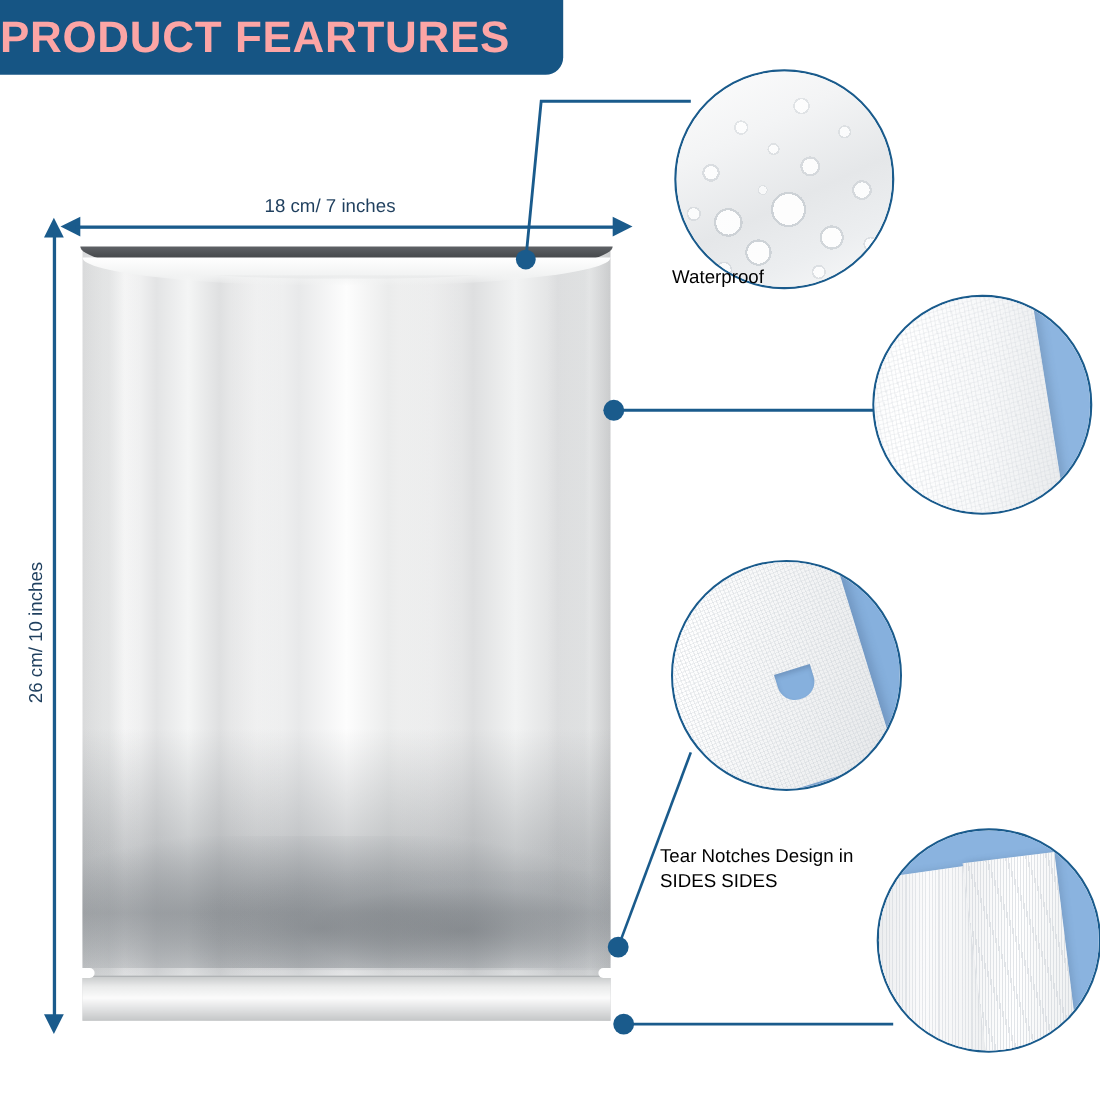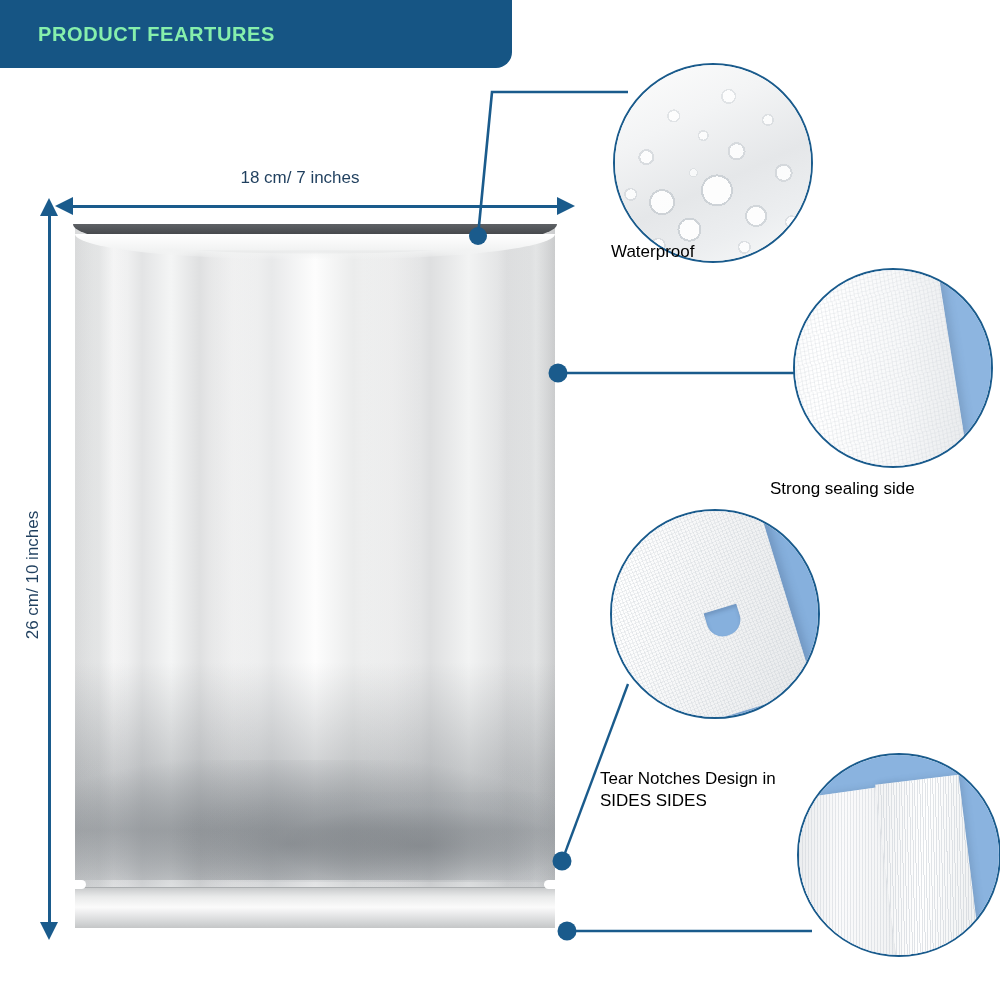--- a/index.html
+++ b/index.html
@@ -13,25 +13,24 @@
   #stage{position:absolute;left:0;top:0;width:1000px;height:1000px;}
 
   
   .banner{
     position:absolute;left:0;top:0;width:512px;height:68px;
     background:#165584;
     border-bottom-right-radius:16px;
     display:flex;align-items:center;
   }
   .banner-title{
-    color:#86efac;
-    font-size:20px;
+    color:#fca5a5;
+    font-size:40px;
     font-weight:bold;
     letter-spacing:0.6px;
-    margin-left:38px;
     white-space:nowrap;
   }
 
   
   .bag-wrap{position:absolute;left:75px;top:228px;width:480px;height:700px;}
   .bag-body{
     position:absolute;left:0;top:0;width:480px;height:700px;
     background:
       linear-gradient(180deg, rgba(255,255,255,0) 62%, rgba(120,125,130,0.55) 86%, rgba(150,155,160,0.18) 95%, rgba(255,255,255,0) 100%),
       linear-gradient(90deg,
@@ -90,21 +89,21 @@
   
   .dim-top{position:absolute;left:55px;top:195px;width:520px;height:22px;}
   .dim-top .line{position:absolute;left:14px;top:10px;width:492px;height:3px;background:#1a5b8c;}
   .dim-top .arrow-l,.dim-top .arrow-r{
     position:absolute;top:2px;width:0;height:0;
     border-top:9px solid transparent;border-bottom:9px solid transparent;
   }
   .dim-top .arrow-l{left:0;border-right:18px solid #1a5b8c;}
   .dim-top .arrow-r{right:0;border-left:18px solid #1a5b8c;}
   .dim-top-label{
-    position:absolute;left:190px;top:168px;width:220px;text-align:center;
+    position:absolute;left:190px;top:178px;width:220px;text-align:center;
     font-size:17px;color:#1f3f5e;
   }
 
   .dim-left{position:absolute;left:38px;top:198px;width:22px;height:742px;}
   .dim-left .line{position:absolute;left:10px;top:14px;width:3px;height:714px;background:#1a5b8c;}
   .dim-left .arrow-u,.dim-left .arrow-d{
     position:absolute;left:2px;width:0;height:0;
     border-left:9px solid transparent;border-right:9px solid transparent;
   }
   .dim-left .arrow-u{top:0;border-bottom:18px solid #1a5b8c;}
@@ -270,21 +269,20 @@
   <div class="circle c1">
     <div class="inner"></div>
   </div>
   <div class="caption cap1">Waterproof</div>
 
   <div class="circle c2">
     <div class="inner">
       <div class="sheet"></div>
     </div>
   </div>
-  <div class="caption cap2">Strong sealing side</div>
 
   <div class="circle c3">
     <div class="inner">
       <div class="sheet"></div>
       <div class="notch-cut"></div>
     </div>
   </div>
   <div class="caption cap3">
     <div>Tear Notches Design in</div>
     <div>SIDES SIDES</div>

